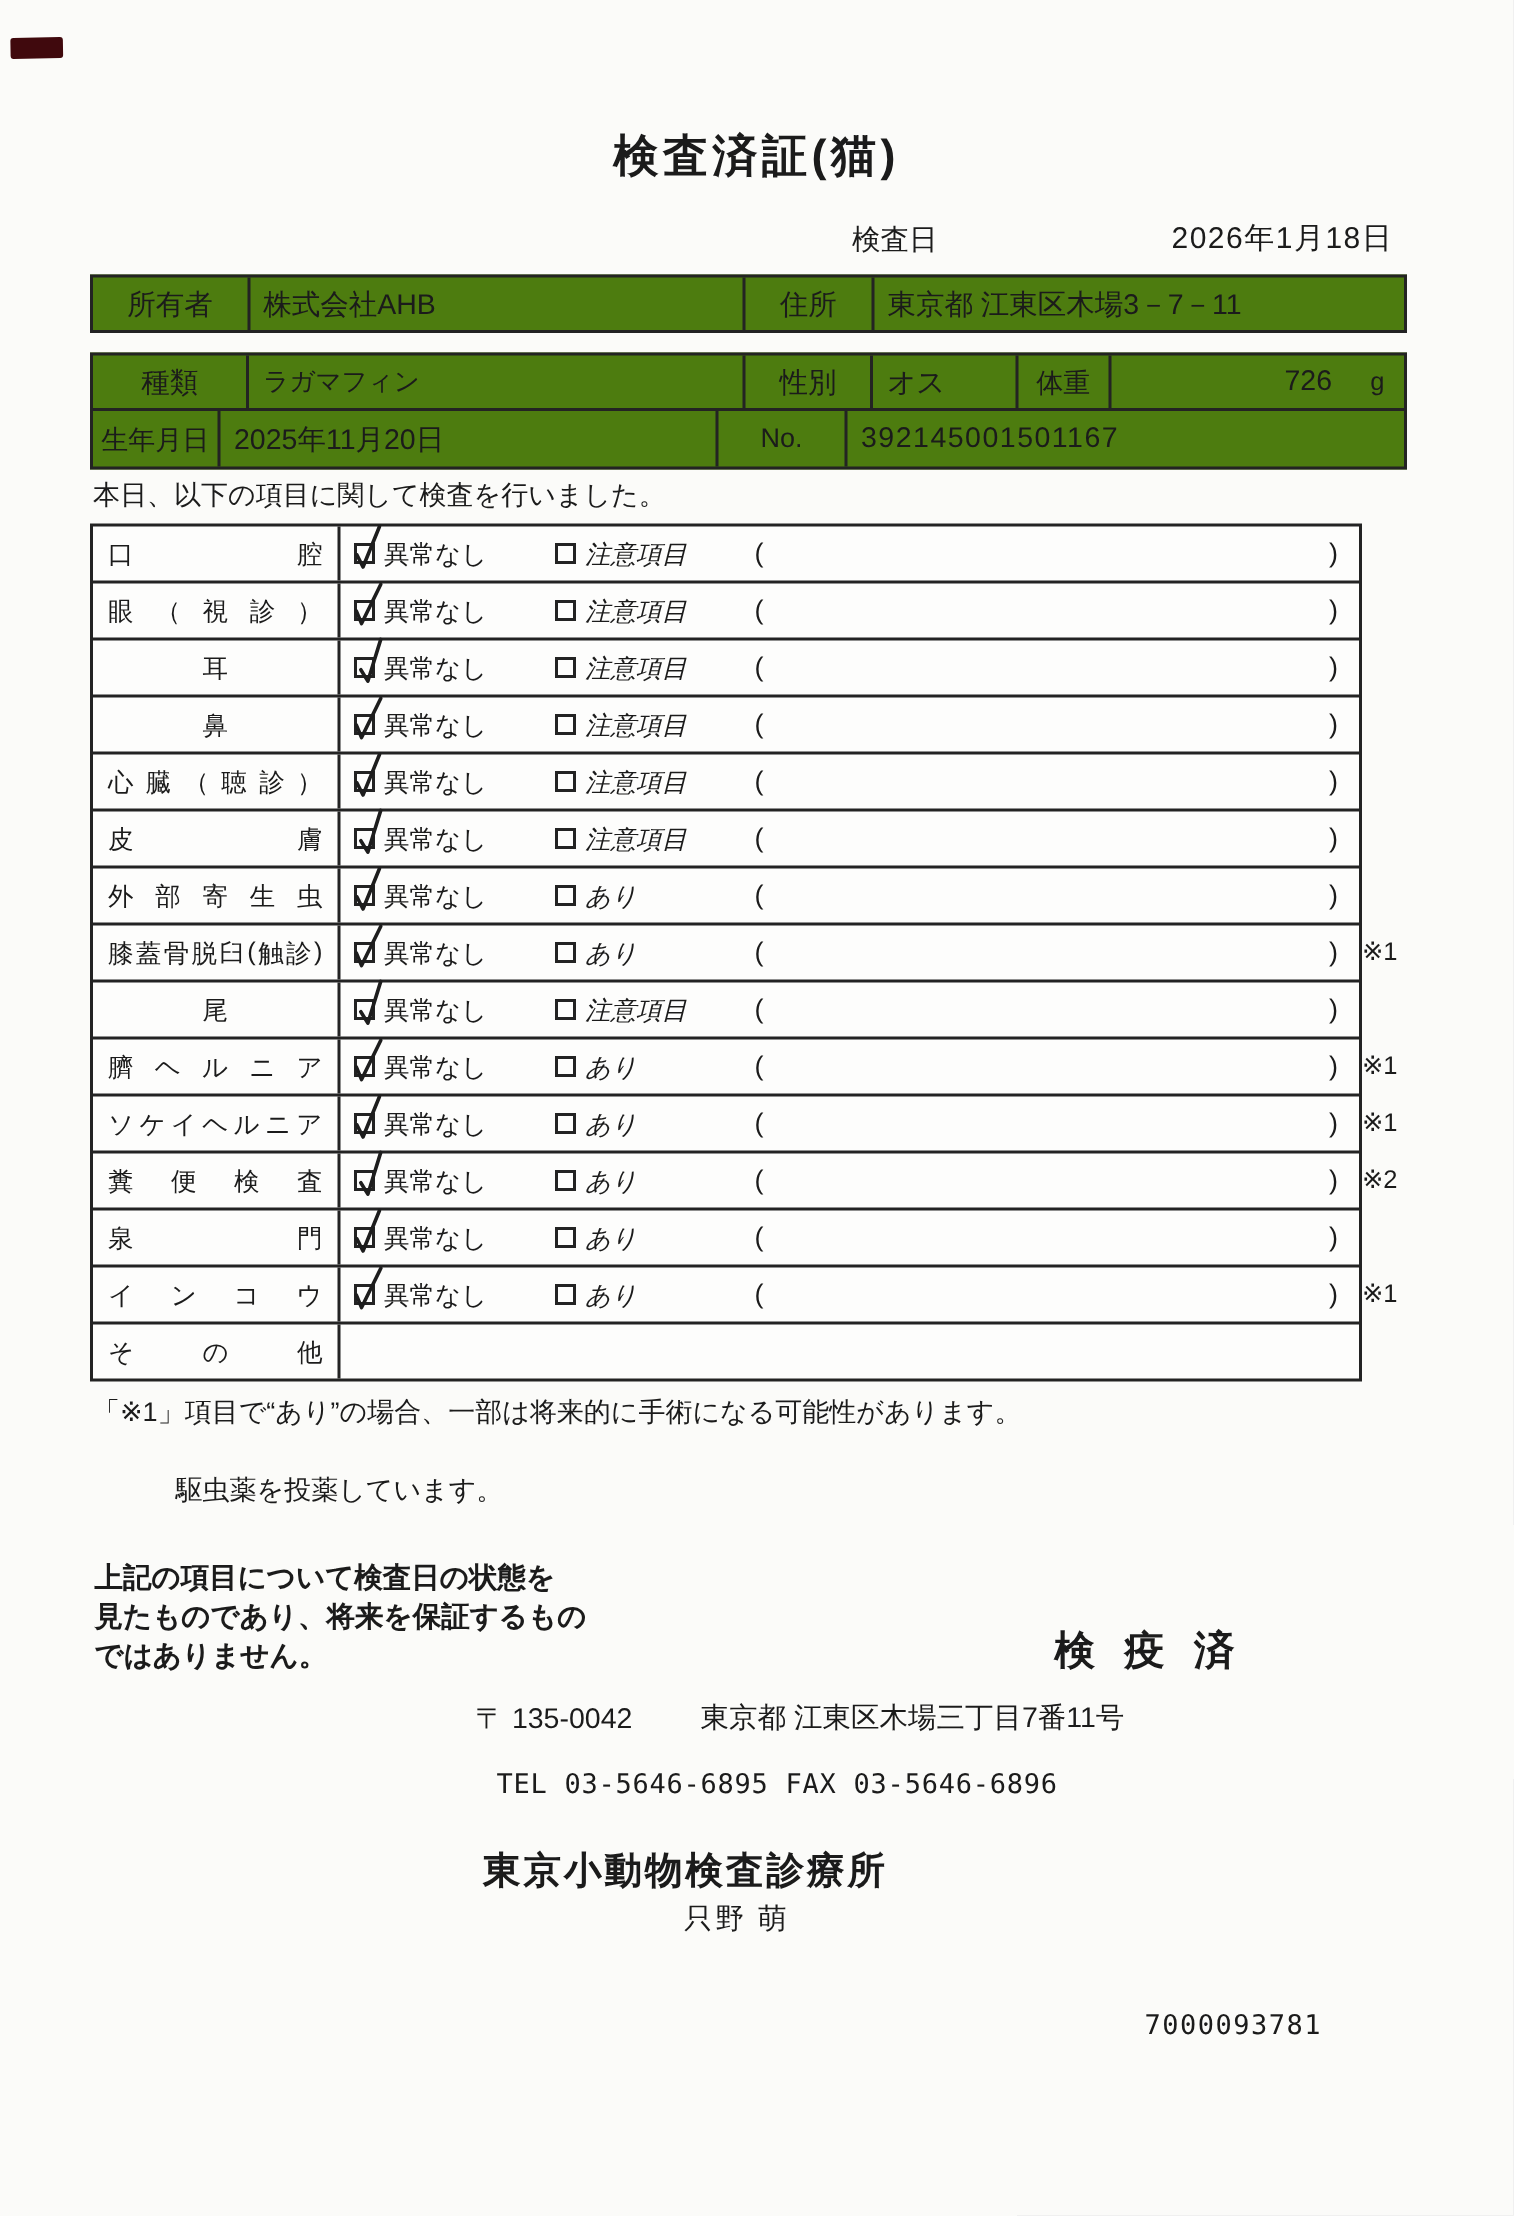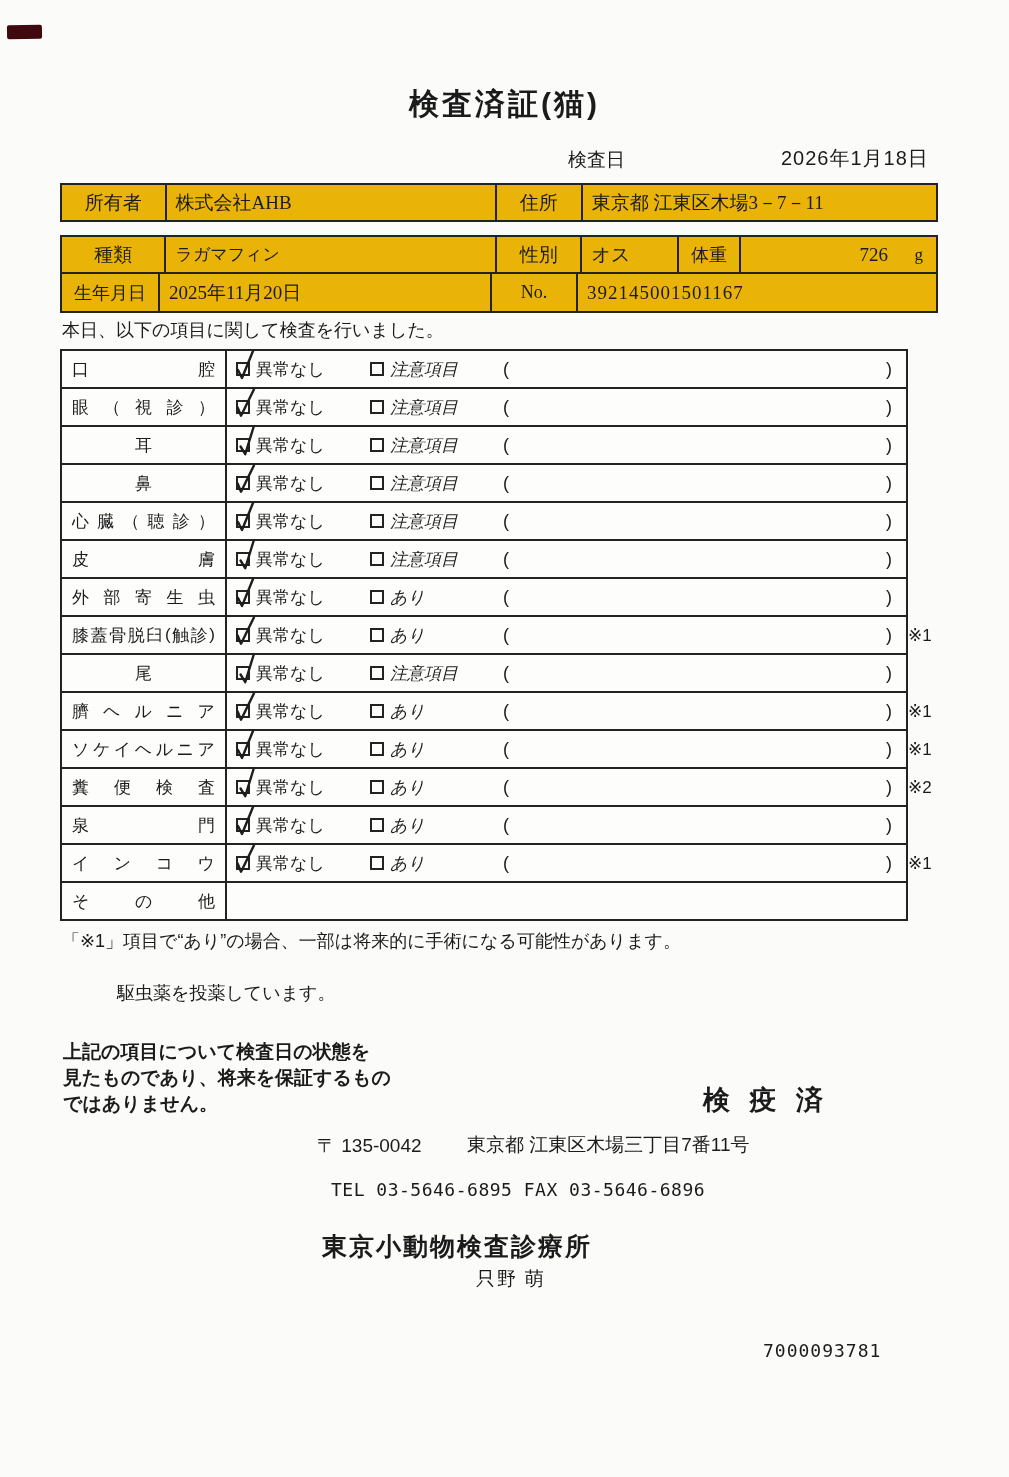--- a/index.html
+++ b/index.html
@@ -19,21 +19,21 @@
 
   .title {
     left:0; top:84px; width:100%; text-align:center;
     font-size:30px; font-weight:600; letter-spacing:3px;
   }
 
   .exam-label { left:568px; top:147px; font-size:19px; }
   .exam-value { left:781px; top:145px; font-size:20px; letter-spacing:1px; }
 
   
-  .tbl { position:absolute; border:2px solid #232323; background:#eab308;font-family:Liberation Serif, serif; }
+  .tbl { position:absolute; border:2px solid #232323; background:#4d7c0f; }
   .row { display:flex; }
   .cell {
     border-right:2px solid #232323; display:flex; align-items:center;
     font-size:19px; overflow:hidden; white-space:nowrap;
   }
   .cell:last-child { border-right:none; }
   .cell.lab { justify-content:center; }
   .cell.val { padding-left:9px; }
 
   .owner-tbl { left:60px; top:183px; width:878px; height:39px; }
@@ -84,21 +84,21 @@
   .disc0 { left:63px; top:1039px; }
   .disc1 { left:63px; top:1065px; }
   .disc2 { left:63px; top:1091px; }
 
   .stamp { left:703px; top:1082px; font-size:27px; font-weight:600; letter-spacing:6px; }
 
   .postal  { left:317px; top:1133px; font-size:19px; }
   .addr2   { left:467px; top:1132px; font-size:19px; }
   .telline { left:331px; top:1179px; font-size:18px; letter-spacing:0.5px; }
   .clinic  { left:322px; top:1230px; font-size:25px; font-weight:600; letter-spacing:2px; }
-  .vet     { left:476px; top:1266px; font-size:19px; letter-spacing:2px;font-family:Liberation Serif, serif; }
+  .vet     { left:456px; top:1266px; font-size:19px; letter-spacing:2px; }
   .code    { left:763px; top:1340px; font-size:18px; letter-spacing:1px; }
 </style>
 </head>
 <body>
 
 <div class="page">
 
   <div class="abs scan-mark"></div>
 
   <h1 class="abs title">検査済証(猫)</h1>
@@ -121,21 +121,21 @@
       <div class="cell val" style="width:332px; font-size:17px">ラガマフィン</div>
       <div class="cell lab" style="width:86px">性別</div>
       <div class="cell val" style="width:97px">オス</div>
       <div class="cell lab" style="width:62px; font-size:18px">体重</div>
       <div class="cell weight-cell" style="width:196px">
         <span>726</span>
         <span class="weight-unit">g</span>
       </div>
     </div>
     <div class="row">
-      <div class="cell lab" style="width:98px; font-size:18px">生年月日</div>
+      <div class="cell lab" style="width:85px; font-size:18px">生年月日</div>
       <div class="cell val" style="width:332px">2025年11月20日</div>
       <div class="cell lab" style="width:86px; font-size:18px">No.</div>
       <div class="cell val" style="width:355px; letter-spacing:1px">392145001501167</div>
     </div>
   </div>
 
   <div class="abs intro">本日、以下の項目に関して検査を行いました。</div>
 
   <div class="insp-tbl">
       <div class="insp-row">

